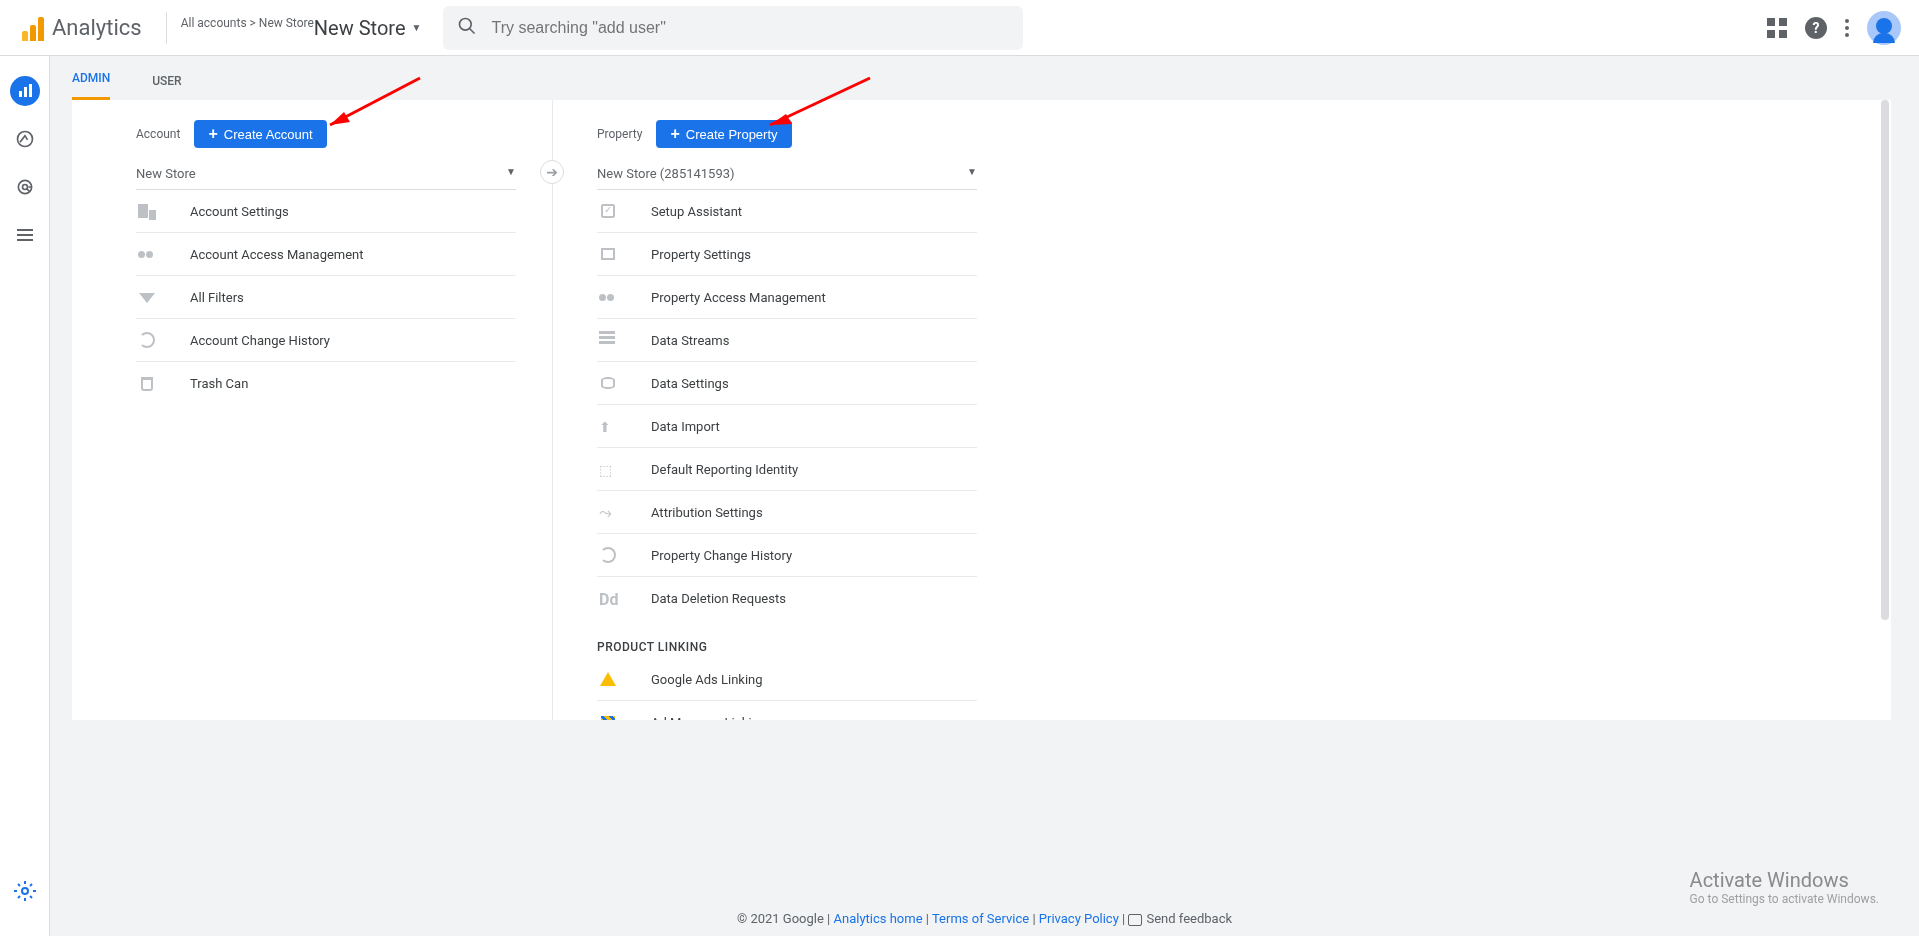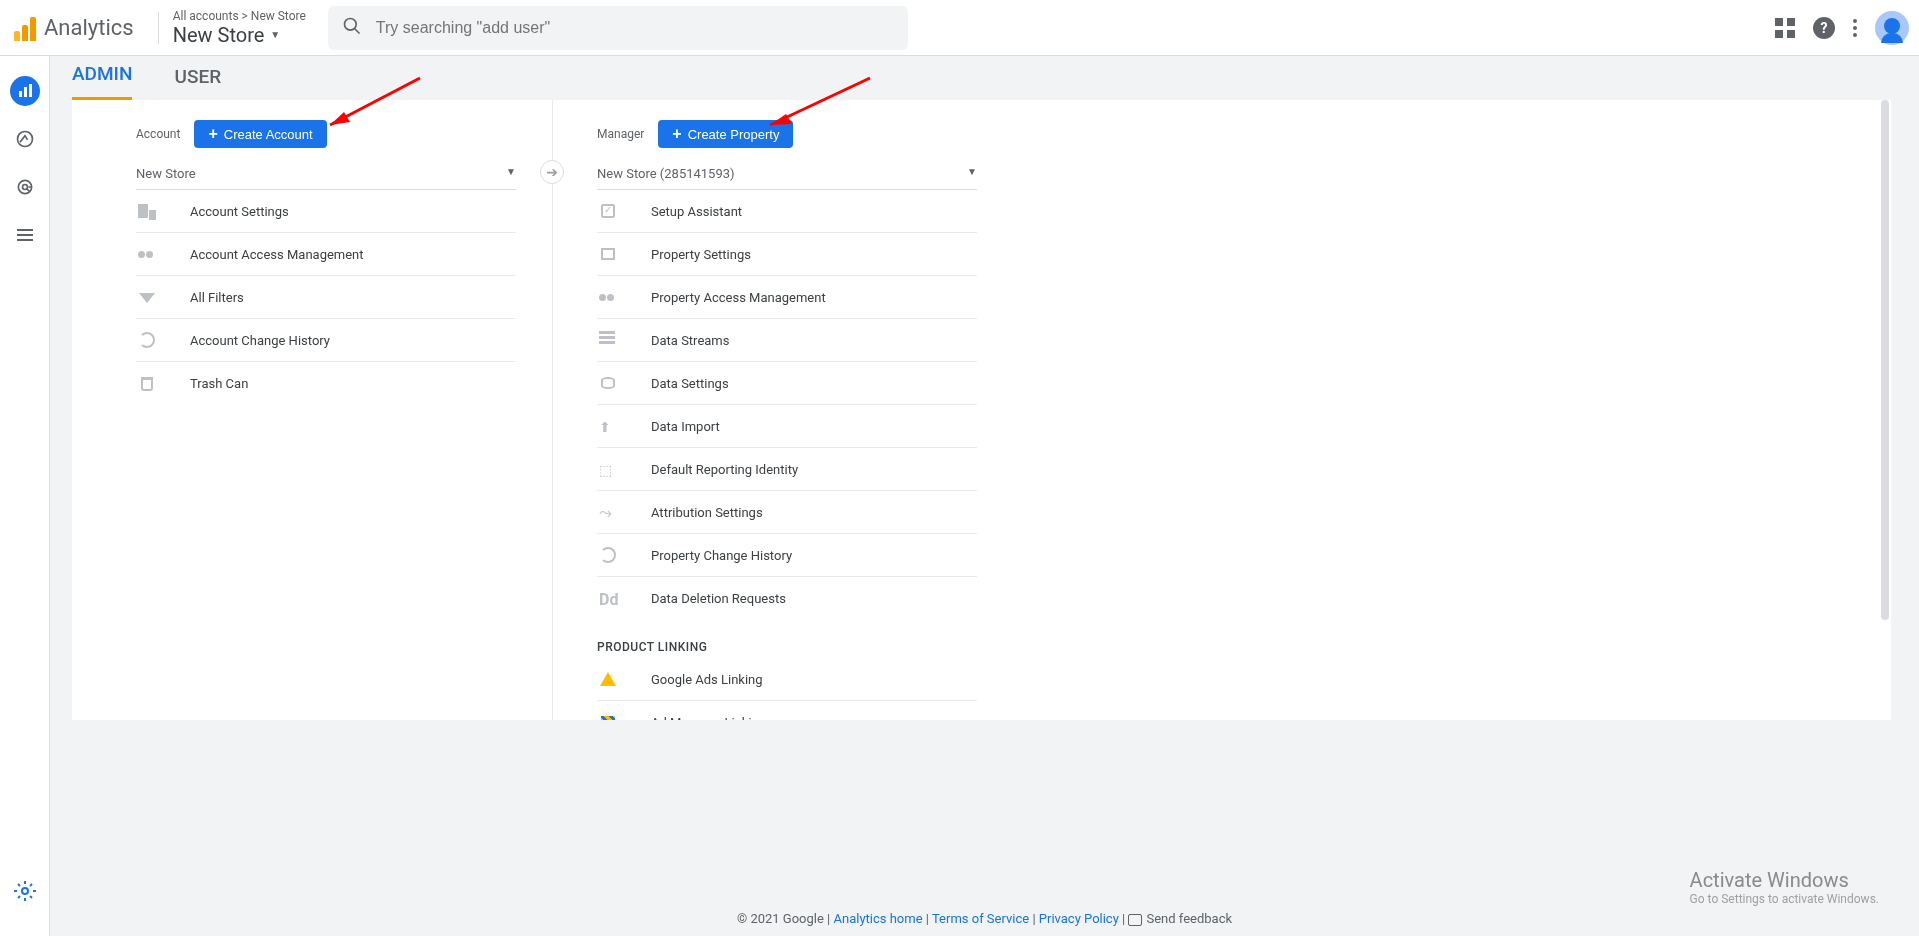--- a/index.html
+++ b/index.html
@@ -1,28 +1,28 @@
 <!DOCTYPE html>
 <html><head>
 <meta charset="utf-8">
 <style>
 * { box-sizing: border-box; margin: 0; padding: 0; }
 body { font-family: Roboto, Arial, sans-serif; background: #fff; color: #3c4043; width: 1919px; height: 936px; overflow: hidden; position: relative; }
 
 
-.header { height: 56px; display: flex; align-items: center; padding: 0 4px; border-bottom: 1px solid #dadce0; }
+.header { height: 56px; display: flex; align-items: center; padding: 0 12px; border-bottom: 1px solid #dadce0; }
 .logo-block { display: flex; align-items: center; padding: 0 10px; }
 .logo-icon { width: 22px; height: 26px; display: flex; align-items: flex-end; gap: 2px; margin-right: 8px; }
 .logo-bar { width: 6px; border-radius: 2px 2px 0 0; }
 .lb1 { height: 10px; background: #fab627; }
 .lb2 { height: 16px; background: #f29900; }
 .lb3 { height: 24px; background: #f29900; }
 .logo-text { font-size: 22px; color: #5f6368; }
 .divider-v { width: 1px; height: 32px; background: #dadce0; margin: 0 14px; }
-.account-block { display: flex; flex-direction: column; justify-content: center; margin-right: 22px; }
+.account-block { display: flex; flex-direction: row; justify-content: center; margin-right: 22px; }
 .account-path { font-size: 12px; color: #5f6368; }
 .account-name-row { display: flex; align-items: center; }
 .account-name { font-size: 20px; color: #3c4043; }
 .dropdown-caret { font-size: 10px; color: #5f6368; margin-left: 6px; }
 .searchbar { flex: 0 0 580px; height: 44px; background: #f1f3f4; border-radius: 6px; display: flex; align-items: center; padding: 0 14px; }
 .search-icon { color: #5f6368; margin-right: 14px; }
 .search-input { border: none; background: transparent; font-size: 16px; flex: 1; outline: none; color: #5f6368; }
 .header-spacer { flex: 1; }
 .header-actions { display: flex; align-items: center; gap: 18px; padding-right: 6px; }
 .grid-apps { width: 20px; height: 20px; display: grid; grid-template-columns: repeat(2, 8px); grid-template-rows: repeat(2, 8px); gap: 4px; }
@@ -36,21 +36,21 @@
 
 
 .layout { display: flex; height: calc(936px - 56px); }
 .leftnav { width: 50px; display: flex; flex-direction: column; align-items: center; padding-top: 20px; border-right: 1px solid #dadce0; position: relative; }
 .nav-item { width: 30px; height: 30px; border-radius: 50%; display: flex; align-items: center; justify-content: center; margin-bottom: 18px; color: #5f6368; font-size: 18px; cursor: pointer; }
 .nav-item.active { background: #1a73e8; color: #fff; }
 .gear-fixed { position: absolute; bottom: 30px; left: 10px; width: 30px; height: 30px; color: #1a73e8; display: flex; align-items: center; justify-content: center; }
 
 .main { flex: 1; background: #f1f3f4; position: relative; overflow: hidden; }
 .tabbar { height: 44px; display: flex; align-items: flex-end; padding-left: 22px; gap: 42px; }
-.tab { font-size: 19px; font-weight: 500; color: #5f6368; padding: 12px 0; cursor: pointer; }
+.tab { font-size: 12px; font-weight: 500; color: #5f6368; padding: 12px 0; cursor: pointer; }
 .tab.active { color: #1a73e8; border-bottom: 3px solid #f29900; }
 
 .panel { margin-left: 22px; margin-right: 28px; margin-top: 0; background: #fff; height: 620px; overflow-y: auto; display: flex; position: relative; }
 .col { padding: 20px 32px 0 64px; }
 .col-account { width: 480px; padding-right: 20px; }
 .col-property { padding-left: 44px; }
 .col-sep { width: 1px; background: #e8eaed; position: relative; }
 .collapse-chip { position: absolute; top: 60px; left: -12px; width: 24px; height: 24px; border-radius: 50%; background: #fff; border: 1px solid #dadce0; display: flex; align-items: center; justify-content: center; color: #9aa0a6; font-size: 14px; }
 
 .col-head { display: flex; align-items: center; gap: 14px; margin-bottom: 14px; }
@@ -248,21 +248,21 @@
             </div>
           </div>
       </div>
 
       <div class="col-sep">
         <div class="collapse-chip">➔</div>
       </div>
 
       <div class="col col-property">
         <div class="col-head">
-          <span class="col-label">Manager</span>
+          <span class="col-label">Property</span>
           <button class="create-btn">
             <span class="plus">+</span>
             <span>Create Property</span>
           </button>
         </div>
         <div class="selector">
           <span>New Store (285141593)</span>
           <span class="selector-caret">▼</span>
         </div>
         <div class="list" id="property-list">

